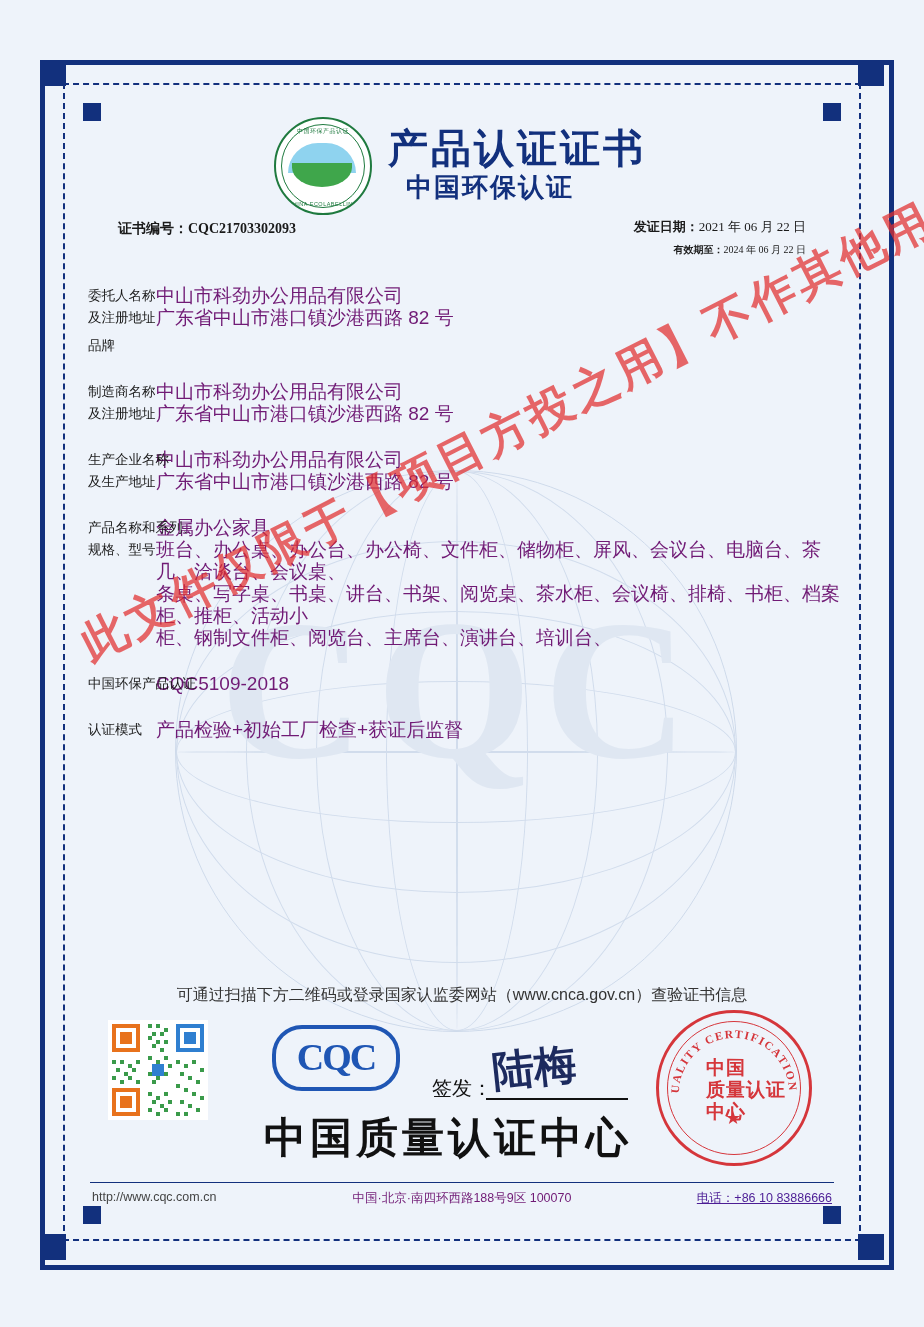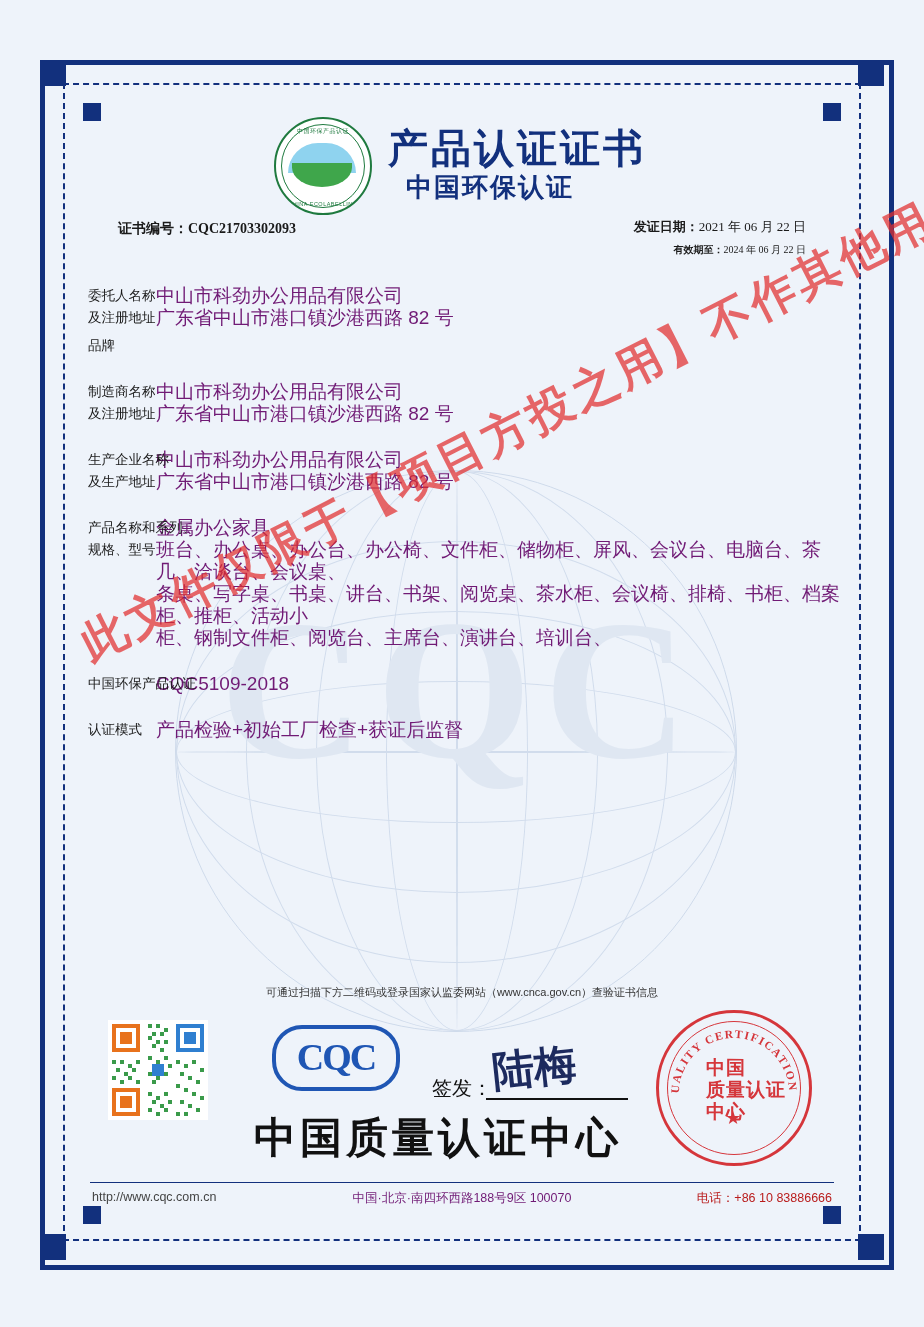--- a/index.html
+++ b/index.html
@@ -239,21 +239,21 @@
     pointer-events: none;
   }
 
   
   .verify-note {
     position: absolute;
     left: 0;
     right: 0;
     top: 985px;
     text-align: center;
-    font-size: 11px;
+    font-size: 16px;
     color: #333;
   }
 
   
   .qr {
     position: absolute;
     left: 108px;
     top: 1020px;
     width: 100px;
     height: 100px;
@@ -298,21 +298,21 @@
     left: 492px;
     top: 1040px;
     font-family: "Liberation Serif", serif;
     font-size: 42px;
     color: #1c2a5e;
     transform: rotate(-6deg);
     font-weight: bold;
   }
   .org-name {
     position: absolute;
-    left: 254px;
+    left: 264px;
     top: 1110px;
     font-family: "Liberation Serif", serif;
     font-size: 42px;
     font-weight: bold;
     color: #111;
     letter-spacing: 4px;
   }
 
   
   .seal {
@@ -384,21 +384,22 @@
     top: 1190px;
     text-align: center;
     font-size: 12.5px;
     color: #701a75;
   }
   .bottom-right {
     position: absolute;
     right: 92px;
     top: 1190px;
     font-size: 12.5px;
-    color: #b91c1c;
+    color: #4c1d95;
+    text-decoration: underline;
   }
 </style>
 </head>
 <body>
 
 <div class="page">
 
   <div class="globe">
     <div class="mer" style="width:0;"></div>
     <div class="mer" style="width:140px;margin-left:-70px;"></div>

